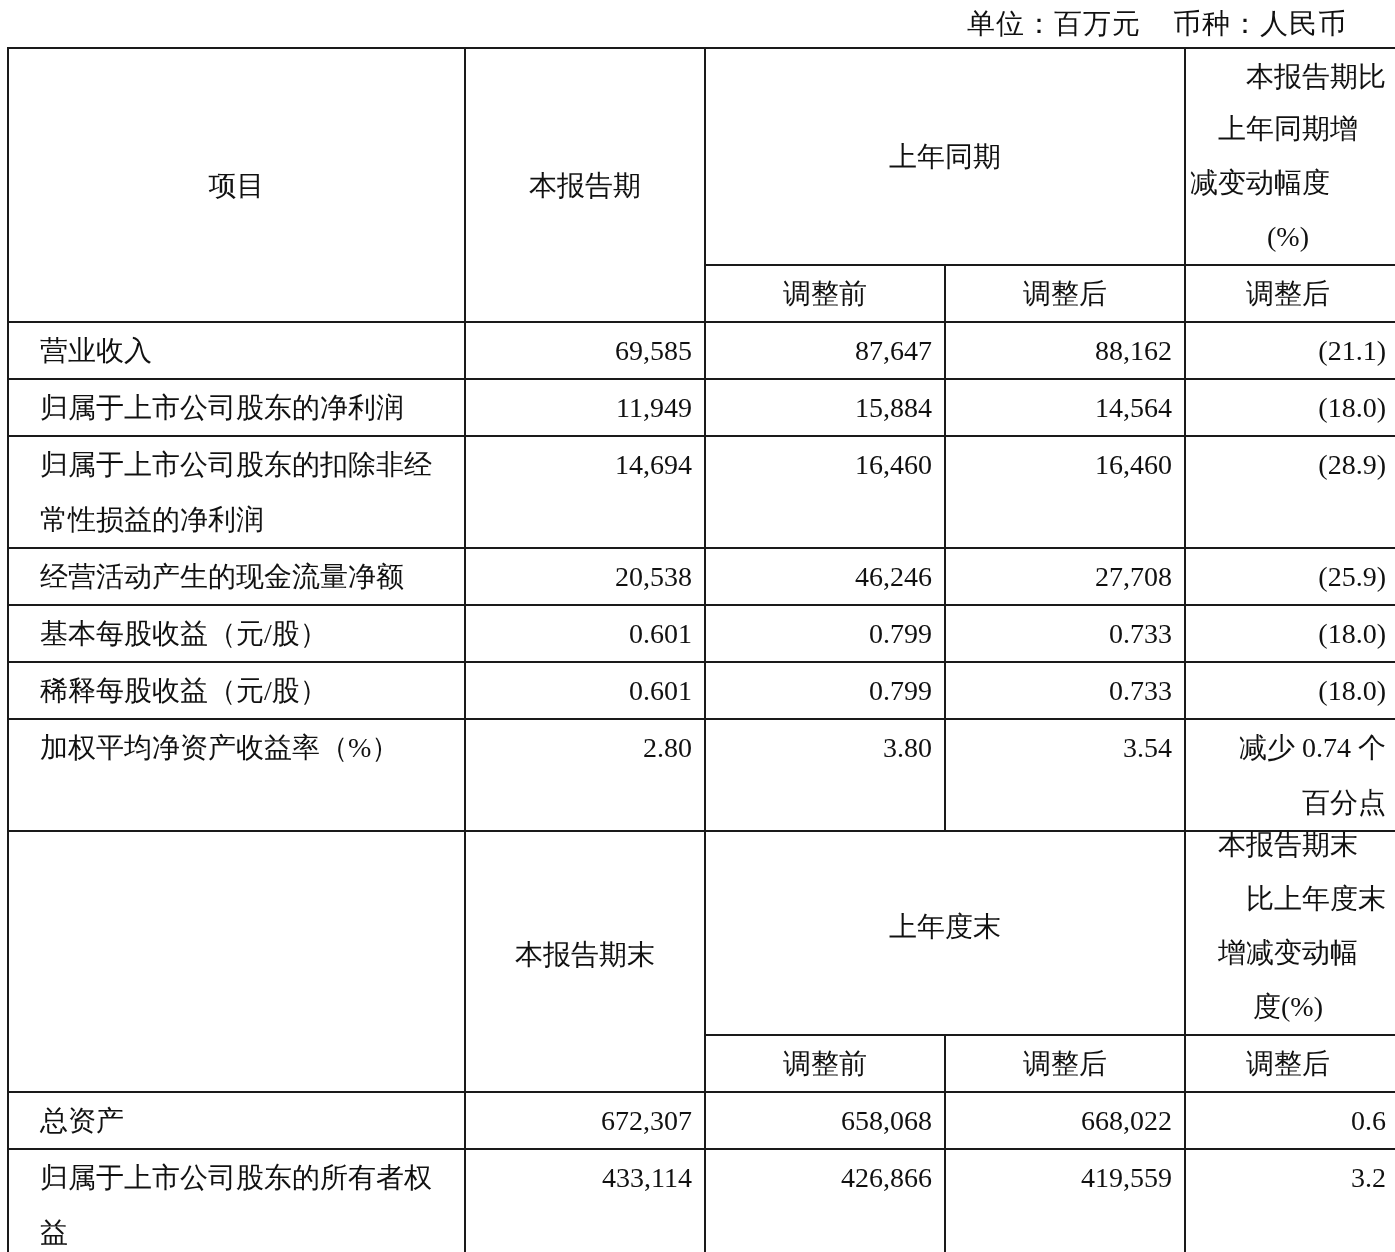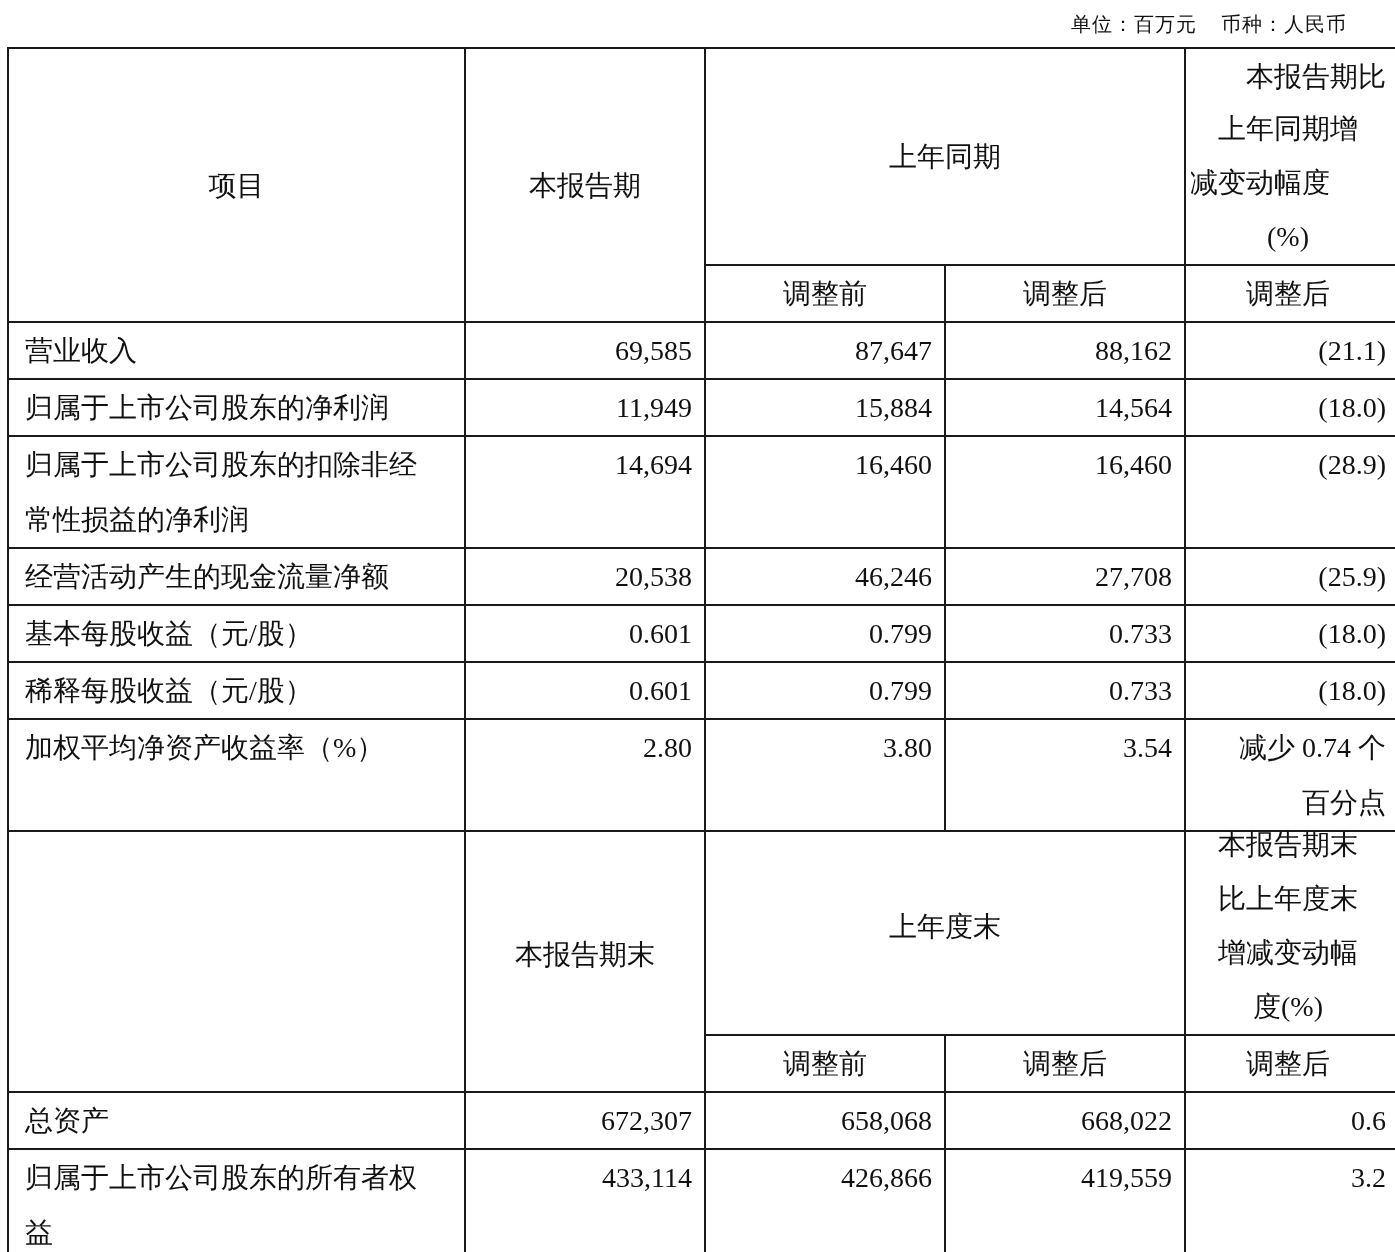--- a/index.html
+++ b/index.html
@@ -3,41 +3,41 @@
   <meta charset="utf-8">
   <style>
     html, body { margin: 0; padding: 0; background: #ffffff; }
     body {
       width: 1395px; height: 1252px; overflow: hidden; position: relative;
       font-family: "Liberation Serif", "DejaVu Serif", serif;
       color: #111111;
     }
     .unit-line {
       position: absolute; top: 4px; right: 48px;
-      font-size: 20px; line-height: 40px; letter-spacing: 1px;
+      font-size: 28px; line-height: 40px; letter-spacing: 1px;
       white-space: pre;
     }
     table.fin {
       position: absolute; left: 7px;
       border-collapse: collapse; table-layout: fixed;
       width: 1400px;
       font-size: 28px;
     }
     table.fin td {
       border: 2px solid #1a1a1a;
       padding: 0 12px 0 14px;
       vertical-align: top;
       line-height: 55px;
       white-space: nowrap;
       overflow: hidden;
     }
     table.fin td.hdr { text-align: center; vertical-align: middle; padding: 0 4px; }
     table.fin td.hdr-multi { line-height: 54px; white-space: normal; }
     table.fin td.num { text-align: right; }
-    table.fin td.label { text-align: left; padding-left: 16px; white-space: normal; }
+    table.fin td.label { text-align: left; padding-left: 31px; white-space: normal; }
     table.fin td.chg { text-align: right; padding-right: 16px; white-space: normal; }
     table.fin td.last-col { border-right: none; padding-right: 22px; }
     #t1 { top: 47px; }
     #t2 { top: 818px; border-top: none; }
     #t2 tr:first-child td { border-top: none; }
     col.c1 { width: 457px; }
     col.c2 { width: 240px; }
     col.c3 { width: 240px; }
     col.c4 { width: 240px; }
     col.c5 { width: 223px; }
@@ -136,21 +136,21 @@
       <col class="c4">
       <col class="c5">
     </colgroup>
   <tbody>
       <tr style="height:210px">
     <td class="hdr" rowspan="2"></td>
     <td class="hdr" rowspan="2">本报告期末</td>
     <td class="hdr" colspan="2">上年度末</td>
     <td class="hdr hdr-multi last-col">
       <span class="chg-line" style="text-align:center">本报告期末</span>
-      <span class="chg-line" style="text-align:center">比上年度末</span>
+      <span class="chg-line" style="text-align:right">比上年度末</span>
       <span class="chg-line" style="text-align:center">增减变动幅</span>
       <span class="chg-line" style="text-align:center">度(%)</span>
     </td>
   </tr>
   <tr style="height:56px">
     <td class="hdr">调整前</td>
     <td class="hdr">调整后</td>
     <td class="hdr last-col">调整后</td>
   </tr>
   <tr style="height:55px">

